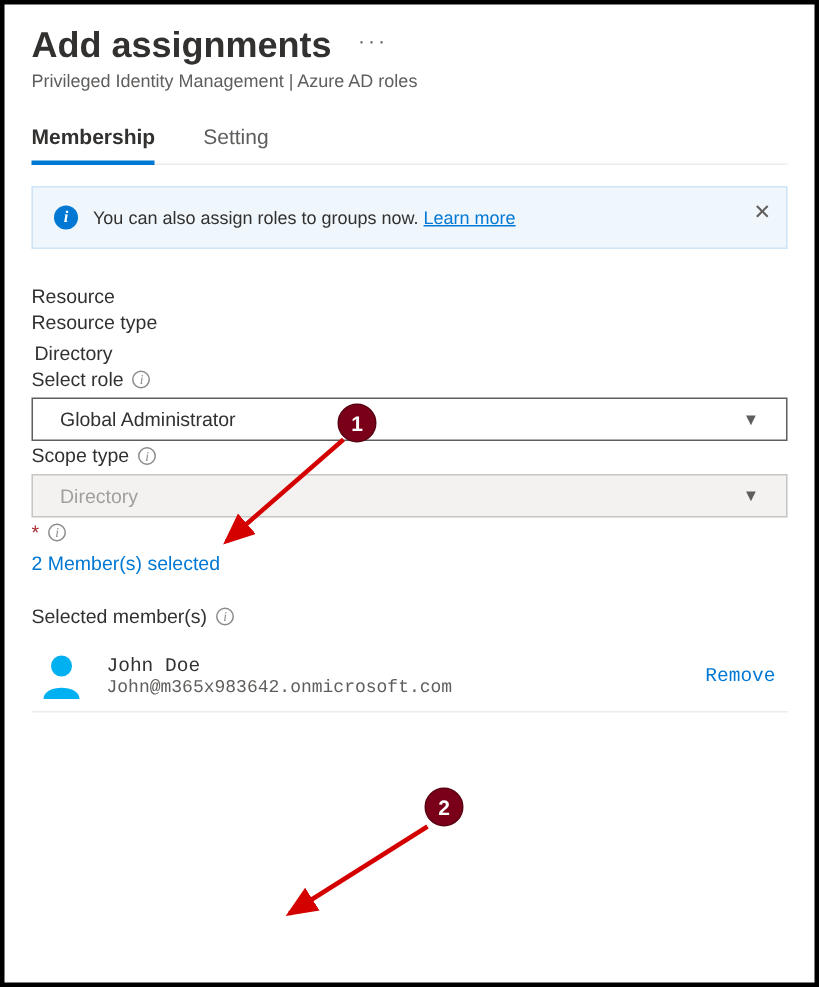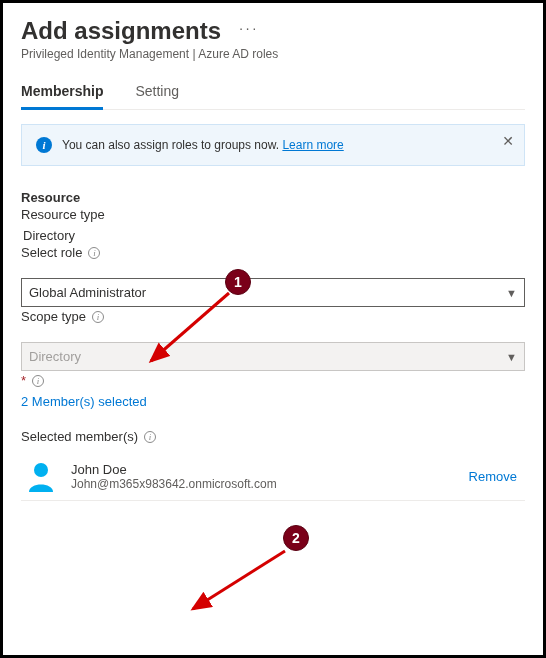--- a/index.html
+++ b/index.html
@@ -34,42 +34,42 @@
     .info-icon {
       width: 16px; height: 16px; border-radius: 50%;
       background: #0078d4; color: #fff; font-weight: bold;
       display: flex; align-items: center; justify-content: center;
       font-size: 11px; font-family: Georgia, serif; font-style: italic;
       flex-shrink: 0;
     }
     .info-text { font-size: 12px; color: #323130; }
     .info-text a { color: #0078d4; text-decoration: underline; }
     .info-close { position: absolute; right: 10px; top: 8px; font-size: 14px; color: #605e5c; cursor: pointer; background: none; border: none; }
-    .section-h { font-weight: 700; font-size: 13px; margin-top: 24px; }
+    .section-h { font-weight: 400; font-size: 13px; margin-top: 24px; }
     .field-label { font-size: 13px; margin-top: 2px; display: flex; align-items: center; gap: 6px; }
     .field-label .req { color: #a4262c; }
     .field-value { font-size: 13px; margin-top: 6px; padding-left: 2px; color: #323130; }
     .help-icon {
       width: 12px; height: 12px; border: 1px solid #8b8b8b; border-radius: 50%;
       display: inline-flex; align-items: center; justify-content: center;
       font-size: 9px; color: #8b8b8b; font-style: italic; font-family: Georgia, serif;
       cursor: pointer;
     }
     .select-box {
-      width: 100%; margin-top: 18px;
-      border: 1px solid #605e5c; padding: 6px 7px;
+      width: 100%; margin-top: 5px;
+      border: 1px solid #605e5c; padding: 6px 18px;
       font-size: 13px; display: flex; justify-content: space-between;
       align-items: center; cursor: pointer; background: #fff;
     }
     .select-box.disabled { background: #f3f2f1; color: #a19f9d; border-color: #c8c6c4; cursor: not-allowed; }
     .chevron { font-size: 11px; color: #605e5c; }
     .link { color: #0078d4; font-size: 13px; cursor: pointer; margin-top: 6px; display: inline-block; }
     .member-row {
       margin-top: 8px; display: flex; align-items: center;
-      padding: 6px 0; border-bottom: 1px solid #edebe9;
+      padding: 6px 0; border-bottom: 1px solid #edebe9; font-family: Liberation Mono, monospace;
     }
     .avatar {
       width: 36px; height: 36px; margin-right: 12px; margin-left: 2px;
       flex-shrink: 0;
     }
     .member-info { flex: 1; }
     .member-name { font-size: 13px; color: #323130; }
     .member-email { font-size: 12px; color: #605e5c; }
     .remove-link { color: #0078d4; font-size: 13px; cursor: pointer; margin-right: 8px; }
 

